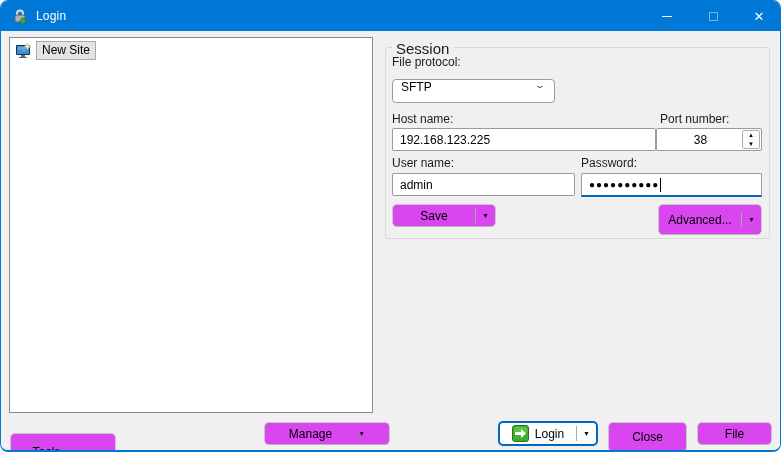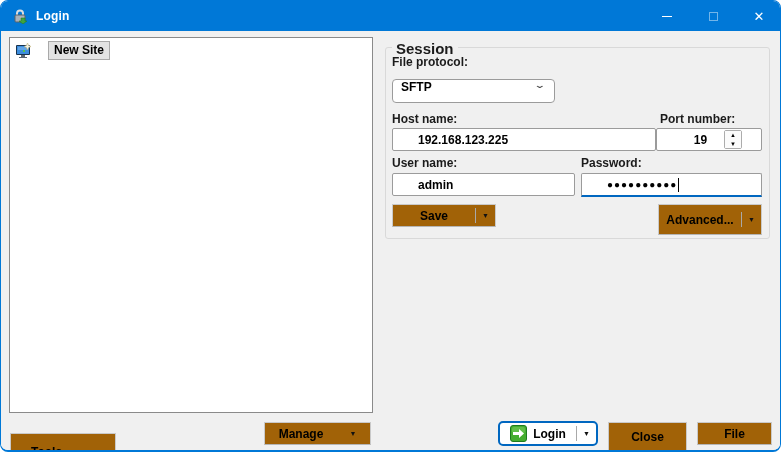--- a/index.html
+++ b/index.html
@@ -1,55 +1,54 @@
 <!DOCTYPE html>
 <html><head>
 <meta charset="utf-8">
 <style>
   html,body{margin:0;padding:0;background:#fff;}
   *{box-sizing:border-box;font-family:"Liberation Sans","DejaVu Sans",sans-serif;}
   .win{
     position:relative;width:781px;height:452px;overflow:hidden;
     border:1px solid #0078d7;border-bottom-width:2px;border-radius:8px;
     background:#f0f0f0;
-    font-weight:bold;
   }
   
   .titlebar{position:absolute;left:0;top:0;width:100%;height:30px;background:#0078d7;display:flex;align-items:center;}
   .app-icon{width:16px;height:16px;margin-left:11px;flex:0 0 auto;}
   .title-text{color:#fff;font-size:12px;margin-left:8px;letter-spacing:.2px;}
   .capbtn{position:absolute;top:0;width:46px;height:30px;display:flex;align-items:center;justify-content:center;color:#fff;}
   .capbtn.min{left:643px;} .capbtn.max{left:689px;opacity:.45;} .capbtn.close{left:735px;font-size:13px;}
   .min-glyph{width:10px;height:1px;background:#fff;}
   .max-glyph{width:9px;height:9px;border:1px solid #fff;}
   
   .body{position:absolute;left:0;top:30px;width:779px;height:420px;background:#f0f0f0;}
   .abs{position:absolute;}
   .lbl{font-size:12px;color:#1b1b1b;white-space:nowrap;}
   
   .sitelist{left:8px;top:6px;width:364px;height:376px;background:#fff;border:1px solid #8a8a8a;}
   .siterow{display:flex;align-items:center;margin:3px 0 0 5px;}
-  .site-sel{margin-left:16px;background:#e3e3e3;border:1px solid #a9a9a9;padding:1px 5px 2px 5px;font-size:12px;color:#000;}
+  .site-sel{margin-left:4px;background:#e3e3e3;border:1px solid #a9a9a9;padding:1px 5px 2px 5px;font-size:12px;color:#000;}
   
   .groupbox{left:384px;top:16px;width:385px;height:192px;border:1px solid #d9d9d9;border-radius:3px;}
   .grouplabel{left:391px;top:9px;background:#f0f0f0;padding:0 4px;font-size:15px;color:#1b1b1b;}
   
   .field{background:#fff;border:1px solid #9b9b9b;border-radius:2px;font-size:12px;color:#000;
-         display:flex;align-items:center;padding:0 25px;}
+         display:flex;align-items:center;padding:0 7px;}
   .combo{background:#fff;border:1px solid #9b9b9b;border-radius:4px;font-size:12px;color:#000;
          display:flex;align-items:flex-start;padding:0 8px;justify-content:space-between;}
   .chev{color:#4a4a4a;font-size:9px;transform:scaleX(1.6);margin-right:2px;}
   .pass{border-bottom:2px solid #0067c0;border-radius:2px 2px 0 0;padding-bottom:0;}
   .dots{font-size:10px;letter-spacing:1px;color:#000;}
   .caret{width:1px;height:14px;background:#000;margin-left:1px;}
   .spinner{margin-left:auto;margin-right:-6px;width:18px;height:19px;display:flex;flex-direction:column;border:1px solid #acacac;border-radius:2px;}
   .spincell{flex:1;display:flex;align-items:center;justify-content:center;font-size:6px;color:#000;line-height:1;background:#fbfbfb;}
   .portval{margin-left:auto;padding-right:5px;}
   
-  .btn{background:#a16207;border:1px solid #c9c9c9;border-bottom-color:#b5b5b5;border-radius:0;
+  .btn{background:#d946ef;border:1px solid #c9c9c9;border-bottom-color:#b5b5b5;border-radius:5px;
        font-size:12px;color:#000;display:flex;align-items:center;justify-content:center;}
   .splitbtn{padding:0;}
   .split-main{flex:1;display:flex;align-items:center;justify-content:center;height:100%;}
   .split-div{width:1px;height:15px;background:#a9a9a9;}
   .split-arrow{width:19px;display:flex;align-items:center;justify-content:center;height:100%;}
   .arrow{font-size:7px;color:#111;line-height:1;}
   .menu-btn .arrow{margin-left:26px;}
   .login-btn{border:2px solid #0067c0;border-radius:5px;background:#fff;}
   .login-icon{width:17px;height:17px;margin-right:6px;}
 </style>
@@ -102,21 +101,21 @@
       <span class="chev">⌄</span>
     </div>
 
     <span class="abs lbl" style="left:391px;top:81px">Host name:</span>
     <div class="abs field" style="left:391px;top:97px;width:264px;height:23px">
       <span>192.168.123.225</span>
     </div>
 
     <span class="abs lbl" style="left:659px;top:81px">Port number:</span>
     <div class="abs field" style="left:655px;top:97px;width:106px;height:23px">
-      <span class="portval">19</span>
+      <span class="portval">38</span>
       <div class="spinner">
         <div class="spincell">▲</div>
         <div class="spincell">▼</div>
       </div>
     </div>
 
     <span class="abs lbl" style="left:391px;top:125px">User name:</span>
     <div class="abs field" style="left:391px;top:142px;width:183px;height:23px">
       <span>admin</span>
     </div>
@@ -144,21 +143,21 @@
       <div class="split-div"></div>
       <div class="split-arrow">
           <span class="arrow">▼</span>
         </div>
     </div>
 
     <div class="abs btn menu-btn" style="left:9px;top:402px;width:106px;height:38px">
       <span>Tools</span>
       <span class="arrow">▼</span>
     </div>
-    <div class="abs btn menu-btn" style="left:263px;top:391px;width:107px;height:23px">
+    <div class="abs btn menu-btn" style="left:263px;top:391px;width:126px;height:23px">
       <span>Manage</span>
       <span class="arrow">▼</span>
     </div>
 
     <div class="abs btn splitbtn login-btn" style="left:497px;top:390px;width:100px;height:25px">
       <div class="split-main">
         <svg class="login-icon" viewBox="0 0 17 17">
           <rect x="0.5" y="0.5" width="16" height="16" rx="2.5" fill="#44ad2f" stroke="#1e7a1e"></rect>
           <rect x="2" y="2" width="13" height="6" rx="2" fill="#6cc653" opacity="0.7"></rect>
           <polygon points="3,7 9,7 9,4 14,8.5 9,13 9,10 3,10" fill="#fff"></polygon>

